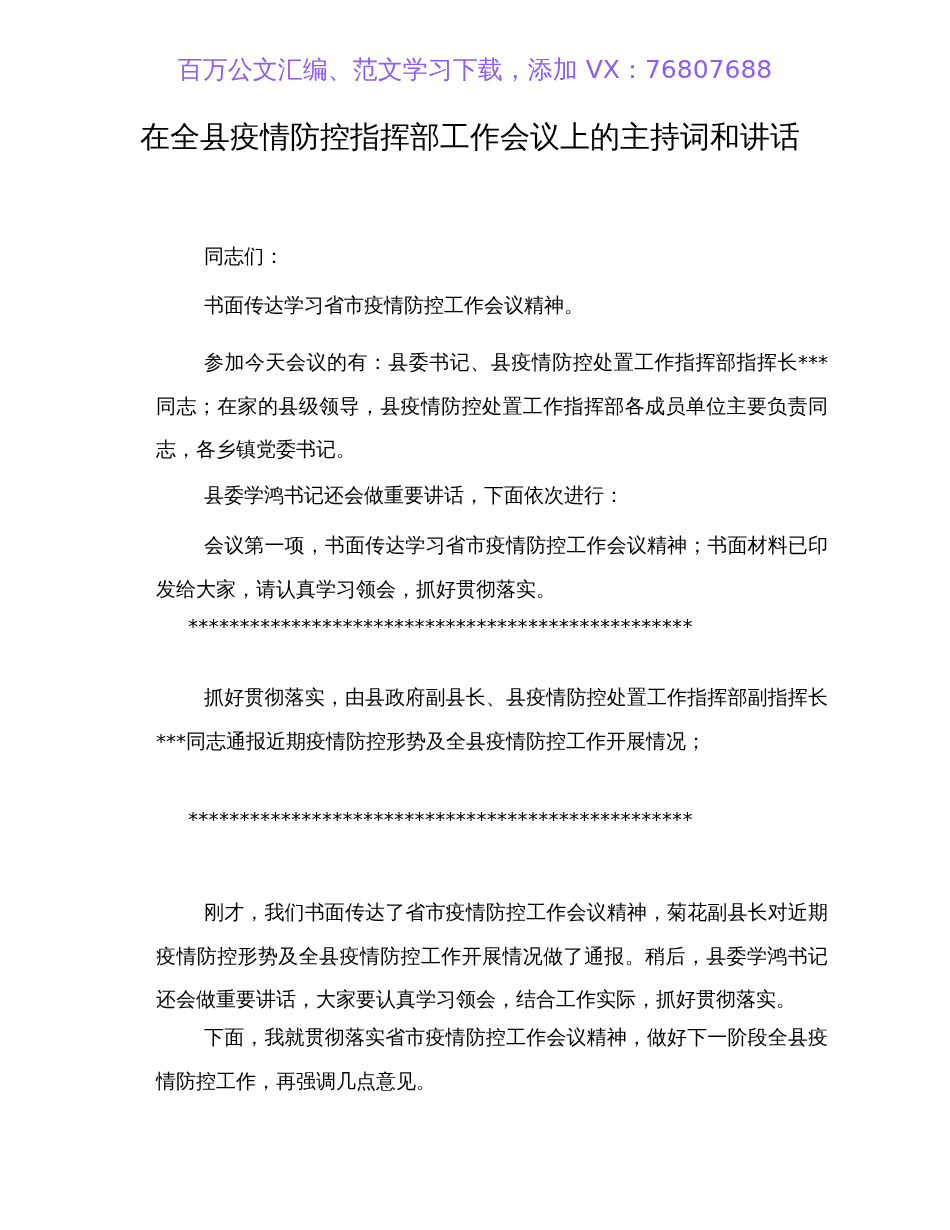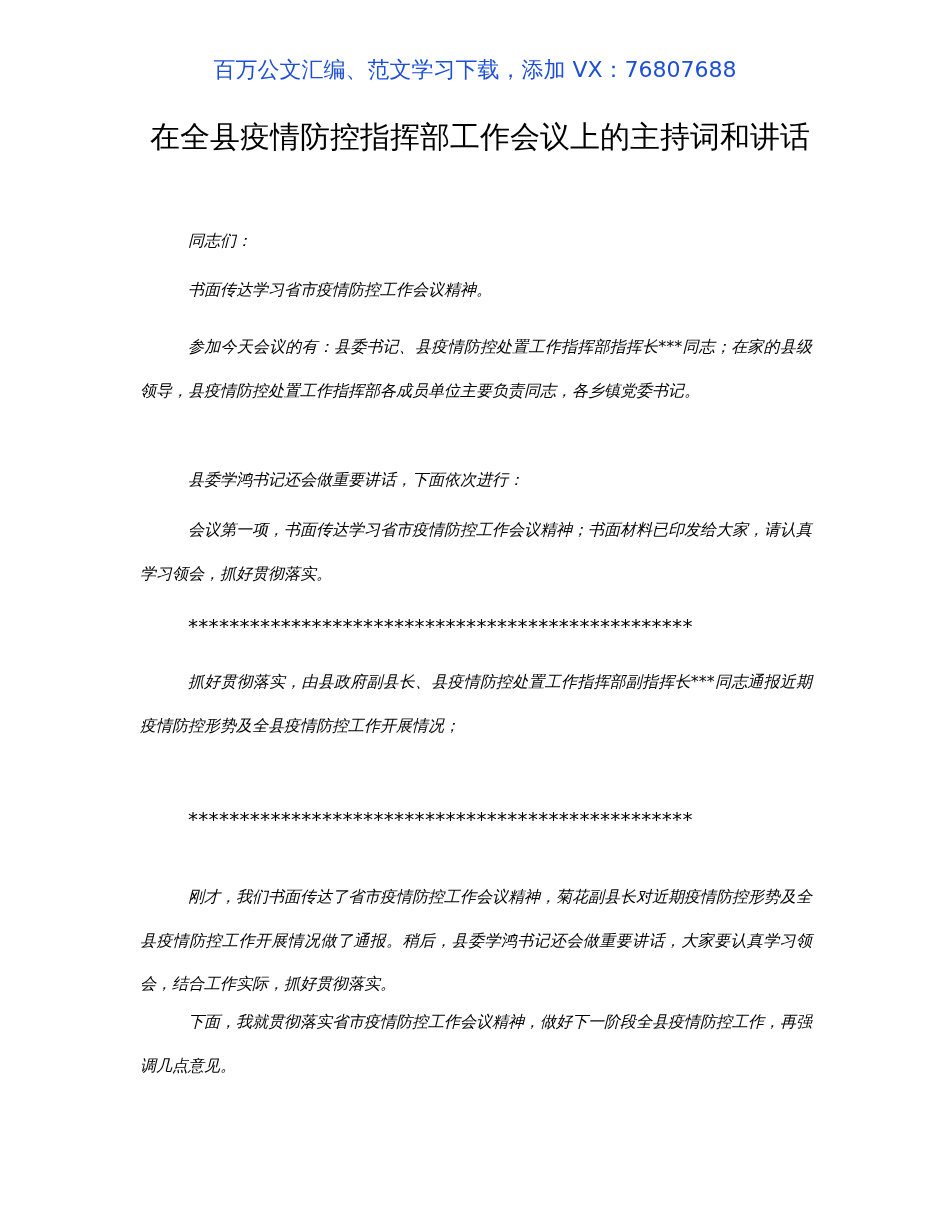--- a/index.html
+++ b/index.html
@@ -14,46 +14,45 @@
       overflow: hidden;
       font-family: "DejaVu Sans", "Liberation Sans", sans-serif;
       color: #000000;
     }
     .page-header {
       position: absolute;
       top: 56px;
       left: 0;
       width: 950px;
       text-align: center;
-      font-size: 22px;
+      font-size: 25px;
       line-height: 28px;
-      color: #1d4ed8;
+      color: #8b5cf6;
       letter-spacing: 0px;
     }
     .doc-title {
       position: absolute;
       top: 114px;
       left: 140px;
       width: 670px;
-      text-align: right;
+      text-align: left;
       font-size: 30px;
       line-height: 46px;
       color: #000000;
     }
     .body-text {
       position: absolute;
       left: 140px;
       width: 672px;
-      font-size: 16px;
+      font-size: 20px;
       line-height: 43.5px;
       text-align: justify;
       text-indent: 48px;
-      margin: 0;
+      margin: 16px;
       letter-spacing: 0px;
-      font-style: italic;
     }
     .stars {
       position: absolute;
       left: 188px;
       width: 620px;
       font-size: 20px;
       line-height: 30px;
       white-space: nowrap;
       overflow: hidden;
       letter-spacing: 0.3px;

